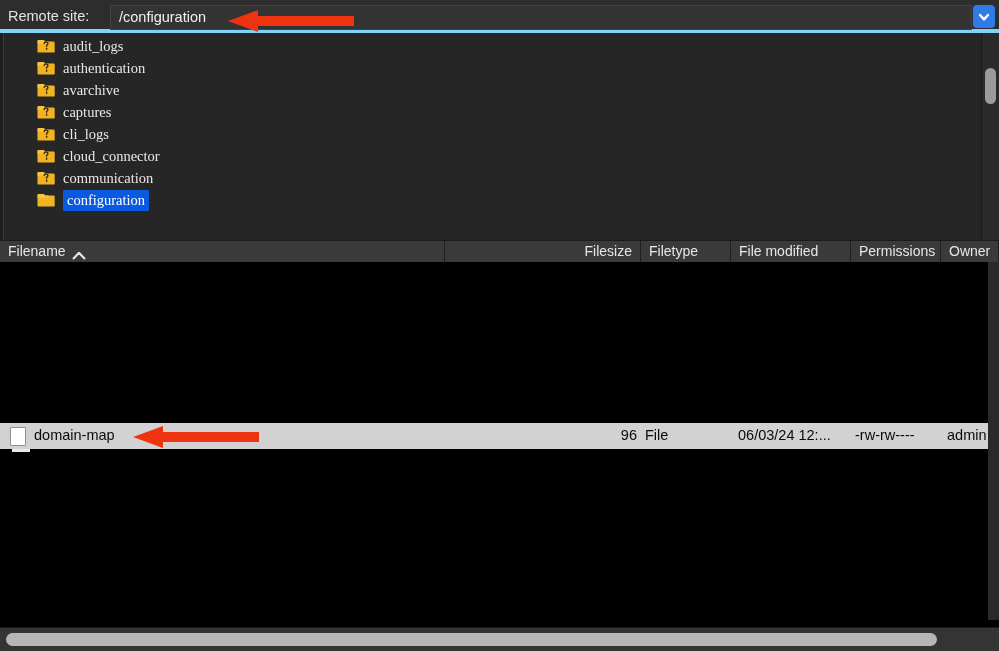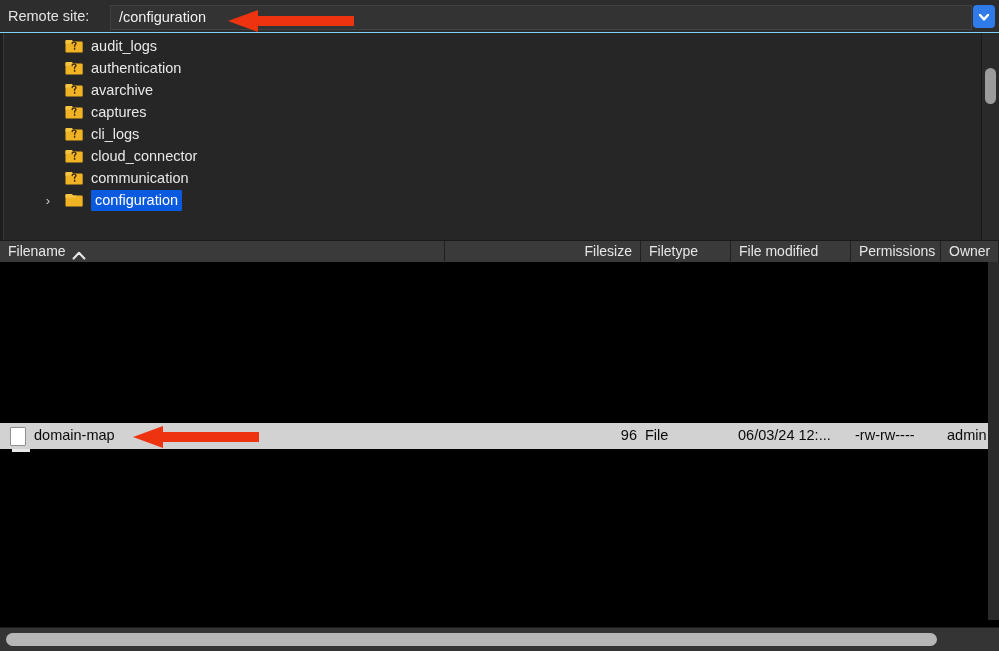--- a/index.html
+++ b/index.html
@@ -18,21 +18,21 @@
     overflow: hidden;
     background: #000000;
   }
 
   
   .topbar {
     position: absolute;
     left: 0; top: 0;
     width: 999px; height: 33px;
     background: #2d2d2d;
-    border-bottom: 1px solid #7dd3fc;
+    border-bottom: 4px solid #7dd3fc;
     box-sizing: border-box;
   }
   .topbar-label {
     position: absolute;
     left: 8px; top: 8px;
     font-size: 14.5px;
     color: #e3e3e3;
     white-space: nowrap;
   }
   .path-input {
@@ -83,22 +83,22 @@
   .tree-list {
     position: absolute;
     left: 5px; top: 0;
     width: 975px;
   }
   .tree-row {
     position: relative;
     height: 22px;
     display: flex;
     align-items: center;
-    padding-left: 28px;
-    box-sizing: border-box;
+    box-sizing: border-box;
+    font-family: Liberation Serif, serif;
   }
   .tree-row.first { margin-top: 2px; }
   .tree-twisty {
     position: absolute;
     left: 36px;
     width: 14px;
     text-align: center;
     color: #cccccc;
     font-size: 13px;
     line-height: 1;

